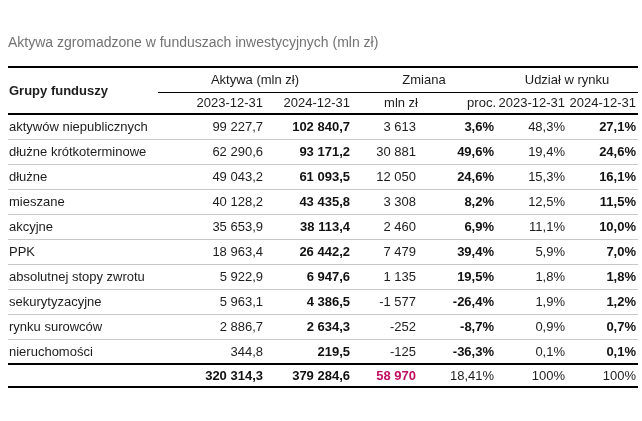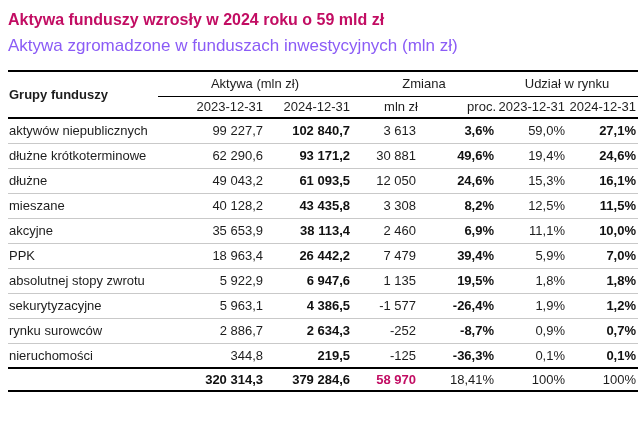--- a/index.html
+++ b/index.html
@@ -9,21 +9,21 @@
     width: 642px; height: 421px; overflow: hidden;
     background: #ffffff; color: #1a1a1a;
     font-family: "Liberation Sans", sans-serif;
   }
   .page { padding: 8px 4px 0 8px; }
   .title {
     font-size: 16px; font-weight: bold; color: var(--accent);
     margin: 2px 0 0 0; line-height: 20px;
   }
   .subtitle {
-    font-size: 17px; color: #8b5cf6; margin: 8px 0 0 0; line-height: 16px;
+    font-size: 14px; color: #737373; margin: 26px 0 0 0; line-height: 16px;
   }
   table.funds {
     border-collapse: collapse; table-layout: fixed;
     width: 630px; margin-top: 16px;
     border-top: 2px solid #000;
     border-bottom: 2px solid #000;
   }
   th, td { font-size: 13px; font-weight: normal; padding: 0; color: #1d1d1d; }
   thead { border-bottom: 2px solid #000; }
   .group-row th { height: 25px; vertical-align: middle; }
@@ -37,21 +37,20 @@
   tfoot { border-top: 2px solid #000; }
   tfoot td { height: 23px; vertical-align: middle; }
   .strong { font-weight: bold; color: #111; }
   .accent { color: var(--accent); margin-top: 28px; }
   .source { font-size: 12.5px; color: #222; margin: 7px 0 0 0; line-height: 15px; }
 </style>
 </head>
 <body>
 
 <div class="page">
-  <h1 class="title">Aktywa funduszy wzrosły w 2024 roku o 59 mld zł</h1>
   <p class="subtitle">Aktywa zgromadzone w funduszach inwestycyjnych (mln zł)</p>
 
   <table class="funds">
     <colgroup>
       <col style="width:150px">
         <col style="width:107px">
         <col style="width:87px">
       <col style="width:66px">
         <col style="width:78px">
         <col style="width:71px">
@@ -73,21 +72,21 @@
         <th class="num">2024-12-31</th>
       </tr>
     </thead>
     <tbody>
         <tr>
           <td class="lbl">aktywów niepublicznych</td>
           <td class="num">99 227,7</td>
           <td class="num strong">102 840,7</td>
           <td class="num">3 613</td>
           <td class="num strong">3,6%</td>
-          <td class="num">59,0%</td>
+          <td class="num">48,3%</td>
           <td class="num strong">27,1%</td>
         </tr>
         <tr>
           <td class="lbl">dłużne krótkoterminowe</td>
           <td class="num">62 290,6</td>
           <td class="num strong">93 171,2</td>
           <td class="num">30 881</td>
           <td class="num strong">49,6%</td>
           <td class="num">19,4%</td>
           <td class="num strong">24,6%</td>

